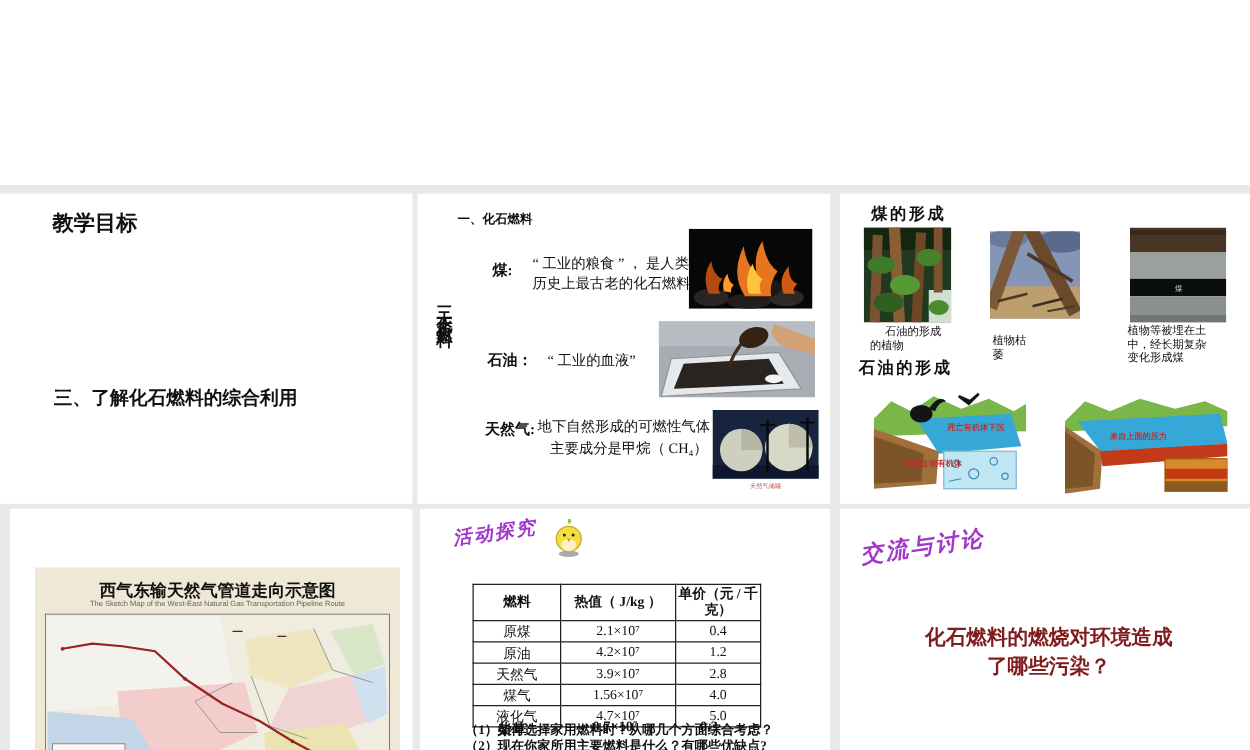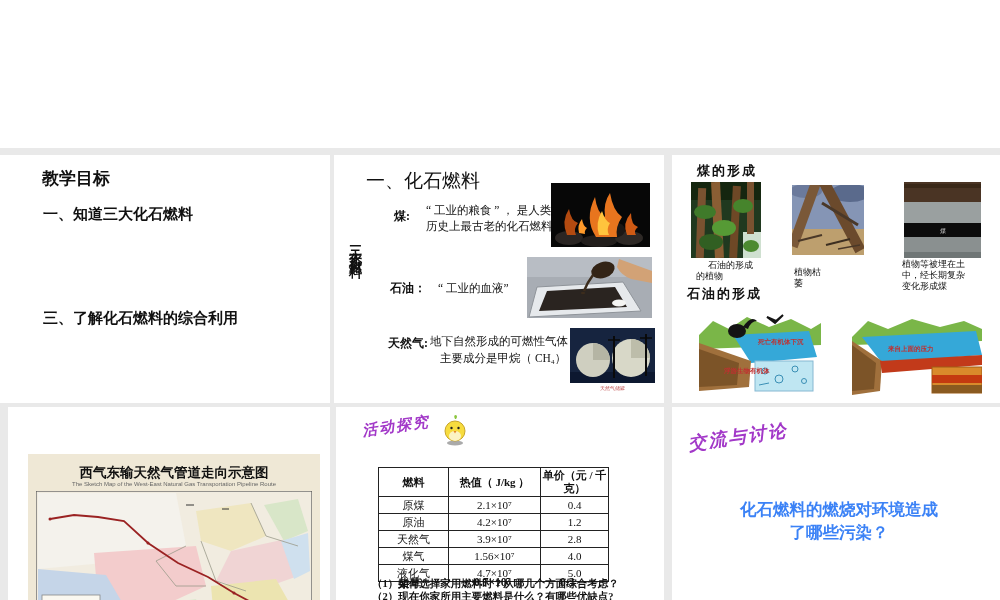--- a/index.html
+++ b/index.html
@@ -17,21 +17,21 @@
   #slide4{left:8px;top:407px;width:322px;height:193px;}
   #slide5{left:336px;top:407px;width:328px;height:193px;}
   #slide6{left:672px;top:407px;width:328px;height:193px;}
   .abs{position:absolute;white-space:nowrap;}
 
   
   .s1-title{left:42px;top:12px;font-size:17px;font-weight:bold;font-family:"Liberation Serif",serif;}
   .s1-item{left:43px;font-size:15px;font-weight:bold;font-family:"Liberation Serif",serif;}
 
   
-  .s2-title{left:32px;top:13px;font-size:19px;font-weight:normal;font-family:"Liberation Serif",serif;}
+  .s2-title{left:32px;top:13px;font-size:10px;font-weight:bold;font-family:"Liberation Serif",serif;}
   .s2-side{left:12px;top:80px;font-size:13px;font-weight:bold;writing-mode:vertical-rl;text-orientation:upright;letter-spacing:4px;font-family:"Liberation Serif",serif;}
   .s2-term{font-size:12px;font-weight:bold;font-family:"Liberation Serif",serif;}
   .s2-desc{font-size:11.5px;font-family:"Liberation Serif",serif;}
   .s2-img{position:absolute;display:block;}
   .tiny-caption{font-size:5px;color:#c05050;}
 
   
   .s3-title{font-size:13px;font-weight:bold;letter-spacing:2px;font-family:"Liberation Serif",serif;}
   .s3-cap{font-size:9px;line-height:11.5px;font-family:"Liberation Serif",serif;}
   .s3-redlabel{font-size:6.5px;color:#c03030;font-weight:bold;}
@@ -49,30 +49,29 @@
   .s5-tabletitle{left:0;top:46px;width:328px;text-align:center;font-size:11px;font-weight:bold;font-family:"Liberation Serif",serif;}
   table.fuel{position:absolute;left:42px;top:60px;border-collapse:collapse;table-layout:fixed;width:230px;}
   table.fuel th,table.fuel td{border:1px solid #222;text-align:center;font-family:"Liberation Serif",serif;padding:0;}
   table.fuel th{font-size:11px;font-weight:bold;height:28px;line-height:13px;}
   table.fuel td{font-size:11px;font-weight:normal;height:16px;}
   .q-line{font-size:10.5px;font-weight:bold;font-family:"Liberation Serif",serif;}
   .overlap-cell{font-size:11.5px;font-weight:bold;font-family:"Liberation Serif",serif;}
 
   
   .s6-badge{left:16px;top:18px;font-size:18px;}
-  .s6-q{left:28px;width:278px;text-align:center;font-size:16.5px;font-weight:bold;color:#3b82f6;font-family:"Liberation Serif",serif;}
+  .s6-q{left:28px;width:278px;text-align:center;font-size:16.5px;font-weight:bold;color:#7f1d1d;font-family:"Liberation Serif",serif;}
 </style>
 </head>
 <body>
 
 <div class="grid-bg"></div>
 
 <div class="slide" id="slide1">
   <div class="abs s1-title">教学目标</div>
-  <div class="abs s1-item" style="top:50px">一、知道三大化石燃料</div>
   <div class="abs s1-item" style="top:154px">三、了解化石燃料的综合利用</div>
 </div>
 
 <div class="slide" id="slide2">
   <div class="abs s2-title">一、化石燃料</div>
   <div class="abs s2-side">三大化石燃料</div>
 
   <div class="abs s2-term" style="left:60px;top:53px">煤:</div>
   <div class="abs s2-desc" style="left:92px;top:48px">“ 工业的粮食 ” ， 是人类</div>
   <div class="abs s2-desc" style="left:92px;top:64px">历史上最古老的化石燃料</div>

